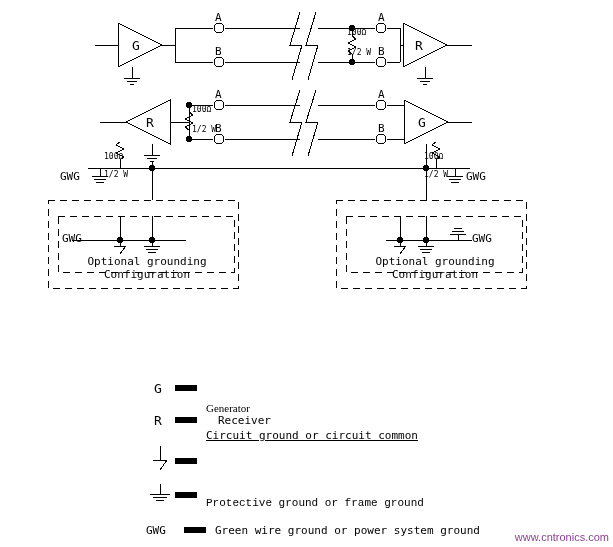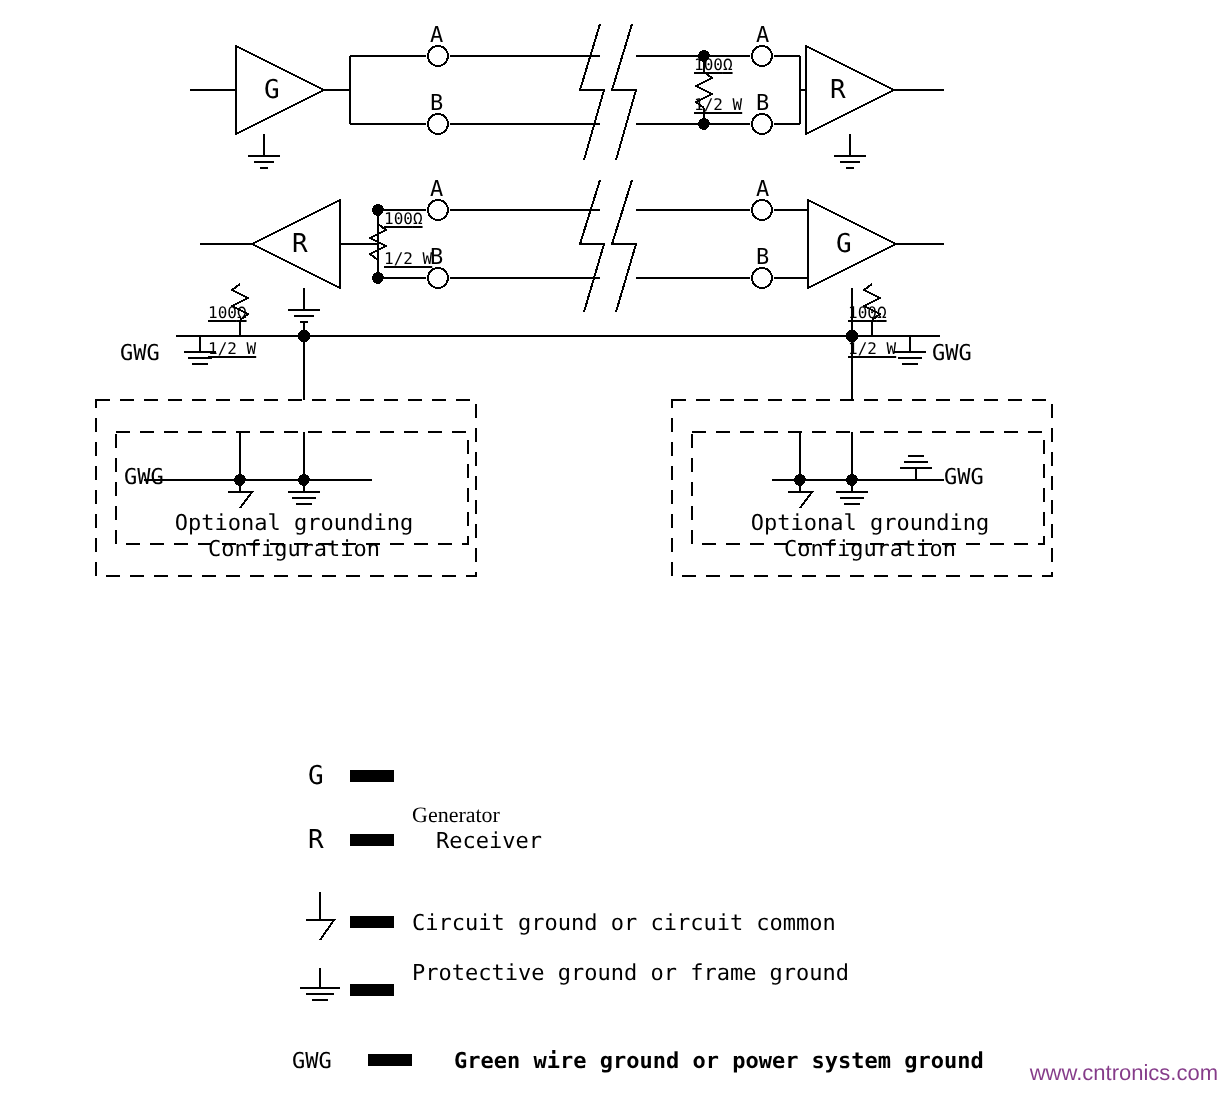--- a/index.html
+++ b/index.html
@@ -8,21 +8,21 @@
     background:#ffffff;
     font-family:"DejaVu Sans Mono", monospace;
     color:#000;
     position:relative;
     overflow:hidden;
   }
   .canvas{position:absolute;left:0;top:0;width:613px;height:547px;}
   svg{position:absolute;left:0;top:0;}
   .lbl{position:absolute;font-family:"DejaVu Sans Mono", monospace;font-size:11px;color:#000;white-space:pre;}
   .lbl.small{font-size:11px;}
-  .lbl.tiny{font-size:8px;text-decoration:underline;}
+  .lbl.tiny{font-size:8px;}
   .wm{
     position:absolute;
     right:4px;bottom:4px;
     font-family:"Liberation Sans", sans-serif;
     font-size:11px;
     color:#701a75;
     opacity:.85;
     white-space:nowrap;
   }
 </style>
@@ -241,21 +241,21 @@
 
 <div class="lbl small" style="left:350px;top:255px;width:170px;text-align:center;">Optional grounding</div>
 <div class="lbl small" style="left:350px;top:268px;width:170px;text-align:center;">Configuration</div>
 
 <div class="lbl" style="left:154px;top:381px;font-size:13px;">G</div>
 <div class="lbl" style="left:206px;top:402px;font-family:Liberation Serif, serif;">Generator</div>
 
 <div class="lbl" style="left:154px;top:413px;font-size:13px;">R</div>
 <div class="lbl" style="left:206px;top:414px;margin-left:12px;">Receiver</div>
 
-<div class="lbl" style="left:206px;top:455px;">Circuit ground or circuit common</div>
-<div class="lbl" style="left:206px;top:480px;">Protective ground or frame ground</div>
+<div class="lbl" style="left:206px;top:429px;text-decoration:underline;">Circuit ground or circuit common</div>
+<div class="lbl" style="left:206px;top:497px;font-family:Liberation Mono, monospace;">Protective ground or frame ground</div>
 
 <div class="lbl" style="left:146px;top:524px;">GWG</div>
-<div class="lbl" style="left:227px;top:524px;font-weight:bold;">Green wire ground or power system ground</div>
+<div class="lbl" style="left:215px;top:524px;">Green wire ground or power system ground</div>
 
 <div class="wm">www.cntronics.com</div>
 
 </div>
 
 </body></html>

